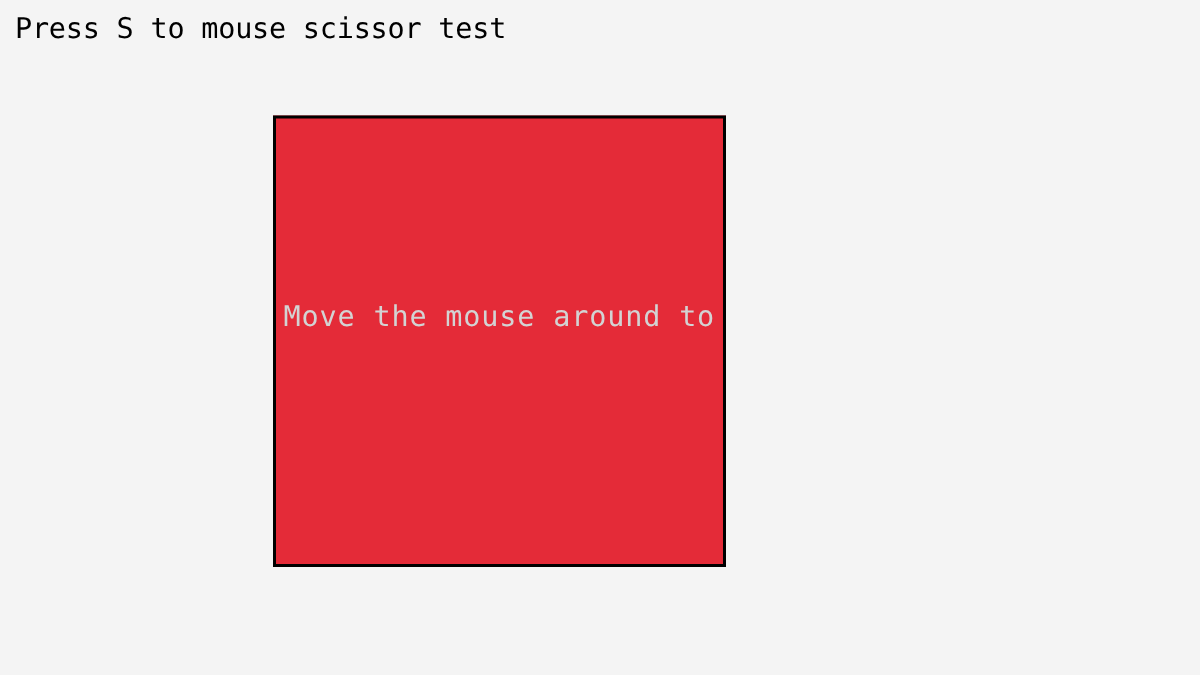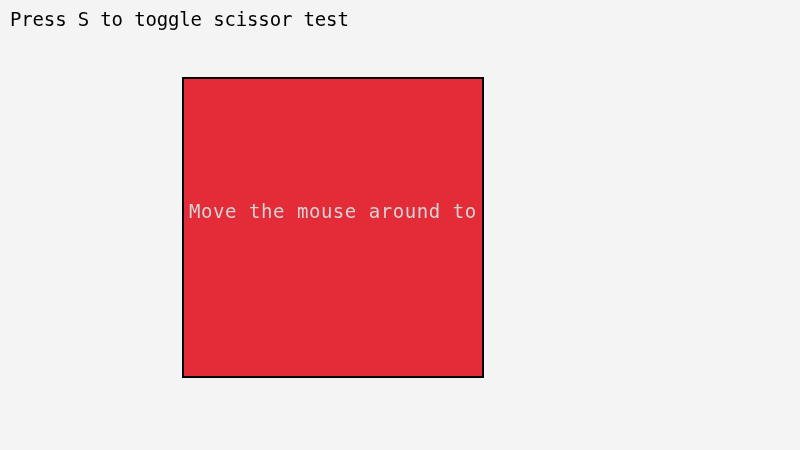--- a/index.html
+++ b/index.html
@@ -63,19 +63,19 @@
     white-space: pre;
     font-weight: 400;
     -webkit-font-smoothing: none;
   }
 </style>
 </head>
 <body>
 
 <div id="app">
 
-  <div id="hint-text">Press S to toggle scissor test</div>
+  <div id="hint-text">Press S to mouse scissor test</div>
 
   <div id="scissor-box">
     <div id="scissor-message">Move the mouse around to r</div>
   </div>
 
 </div>
 
 </body></html>

